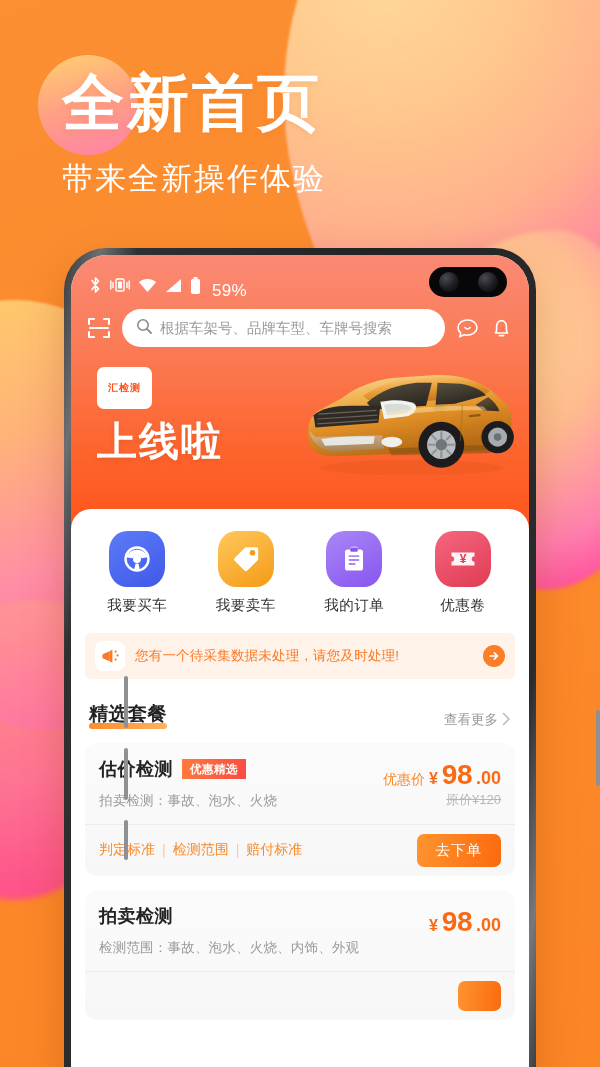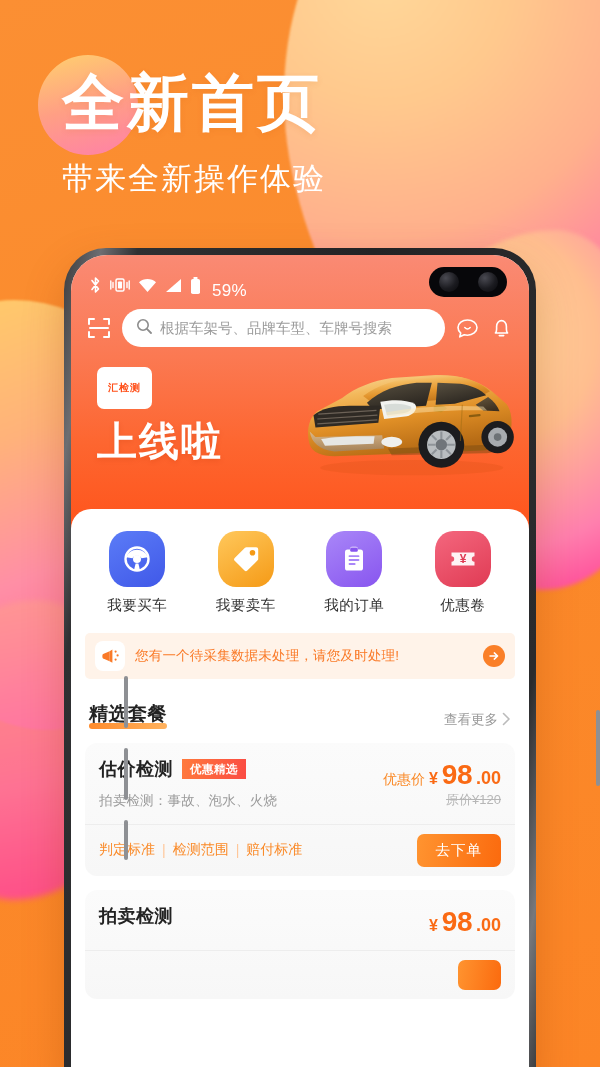--- a/index.html
+++ b/index.html
@@ -509,20 +509,21 @@
           <button class="pkg-btn">去下单</button>
         </div>
       </div>
 
       <div class="pkg">
         <div class="pkg-top">
           <div class="pkg-left">
             <div class="pkg-name-row">
               <span class="pkg-name">拍卖检测</span>
             </div>
+            <div class="pkg-scope">检测范围：事故、泡水、火烧、内饰、外观</div>
           </div>
           <div class="pkg-right">
             <div class="pkg-price-line">
               <span class="pkg-yen">¥</span>
               <span class="pkg-int">98</span>
               <span class="pkg-dec">.00</span>
             </div>
           </div>
         </div>
         <div class="pkg-bot">

